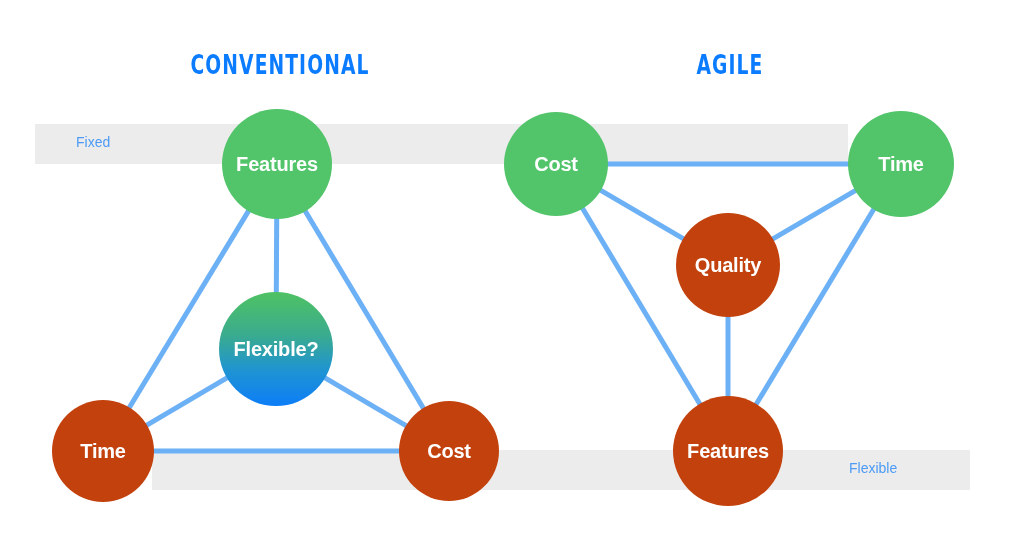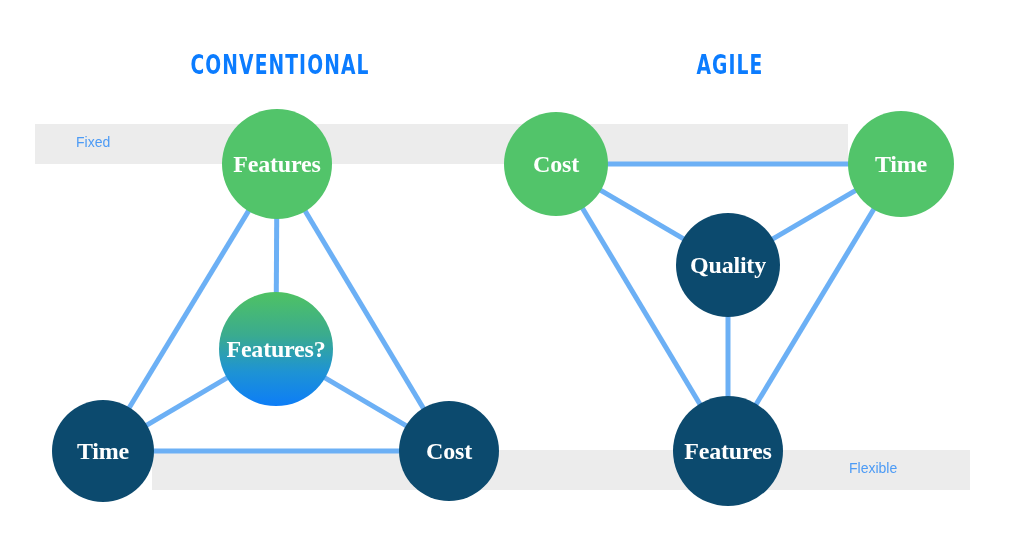--- a/index.html
+++ b/index.html
@@ -70,30 +70,30 @@
   .node {
     position: absolute;
     border-radius: 50%;
     display: flex;
     align-items: center;
     justify-content: center;
     z-index: 4;
     user-select: none;
   }
   .node span {
-    font-family: Liberation Serif, serif;
+    font-family: Liberation Sans, sans-serif;
     font-weight: 700;
     color: #ffffff;
-    font-size: 24px;
+    font-size: 20px;
     letter-spacing: -0.2px;
     white-space: nowrap;
     pointer-events: none;
   }
   .node.green { background: #52c46a; }
-  .node.blue  { background: #0c4a6e; }
+  .node.blue  { background: #c2410c; }
   .node.grad  { background: linear-gradient(180deg,#4fc263 0%, #3aab8f 38%, #1e93d4 70%, #0d7df7 100%); }
 </style>
 </head>
 <body>
 
 <div id="stage">
 
   <div class="band" id="band-fixed"></div>
   <div class="band" id="band-flexible"></div>
 
@@ -116,21 +116,21 @@
       <line x1="860.4109037779774" y1="187.6965243839554" x2="767.7254984300647" y2="241.80765698591603"></line>
       <line x1="876.73624845585" y1="204.25258204145118" x2="753.2962516098585" y2="409.03454212699774"></line>
       <line x1="728" y1="311" x2="728" y2="402"></line>
     </svg>
 
   <div id="node-layer">
       <div class="node green" style="left: 222px; top: 109px; width: 110px; height: 110px;">
         <span>Features</span>
       </div>
       <div class="node grad" style="left: 219px; top: 292px; width: 114px; height: 114px;">
-        <span>Features?</span>
+        <span>Flexible?</span>
       </div>
       <div class="node blue" style="left: 52px; top: 400px; width: 102px; height: 102px;">
         <span>Time</span>
       </div>
       <div class="node blue" style="left: 399px; top: 401px; width: 100px; height: 100px;">
         <span>Cost</span>
       </div>
       <div class="node green" style="left: 504px; top: 112px; width: 104px; height: 104px;">
         <span>Cost</span>
       </div>

